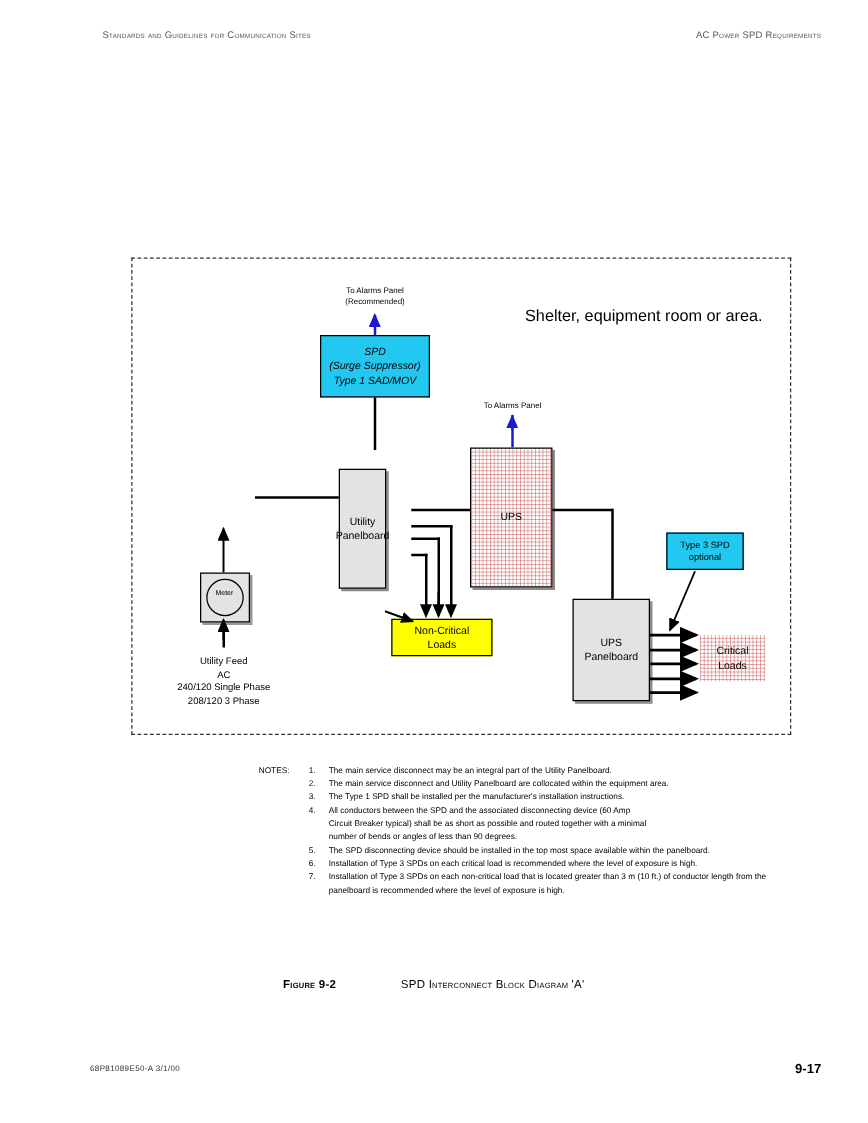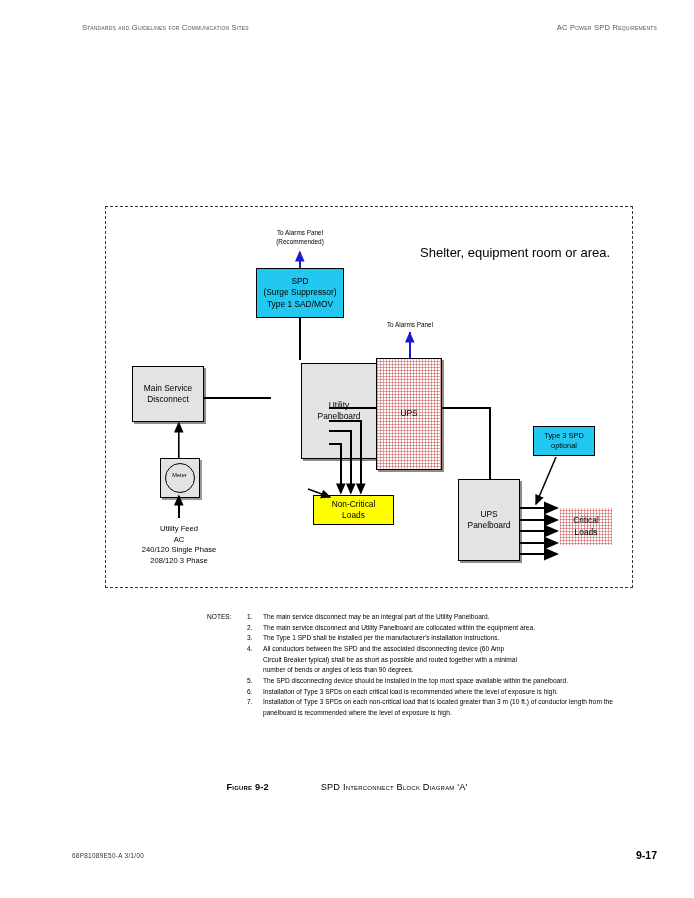--- a/index.html
+++ b/index.html
@@ -80,41 +80,35 @@
 
   <div class="shelter"></div>
   <div class="shelter-label">Shelter, equipment room or area.</div>
 
   <div class="lbl" style="left:240px;top:228px;width:120px;">
     <div>To Alarms Panel</div>
     <div>(Recommended)</div>
   </div>
   <div class="w wv blue" style="left:299px;top:252px;height:18px;"></div>
 
-  <div class="box cyan" style="left:256px;top:268px;width:88px;height:50px;">
+  <div class="box cyan" style="left:256px;top:268px;width:88px;height:50px;font-style:italic;">
     <div>
       <div>SPD</div>
       <div>(Surge Suppressor)</div>
       <div>Type 1  SAD/MOV</div>
     </div>
   </div>
 
   <div class="w wv" style="left:299px;top:318px;height:42px;"></div>
 
   <div class="lbl" style="left:355px;top:320px;width:110px;">To Alarms Panel</div>
   <div class="w wv blue" style="left:409px;top:332px;height:26px;"></div>
 
-  <div class="box gray" style="left:132px;top:366px;width:72px;height:56px;">
-    <div>
-      <div>Main Service</div>
-      <div>Disconnect</div>
-    </div>
-  </div>
-
-  <div class="box gray" style="left:271px;top:363px;width:76px;height:96px;margin-left:30px;">
+
+  <div class="box gray" style="left:271px;top:375px;width:38px;height:96px;">
     <div>
       <div>Utility</div>
       <div>Panelboard</div>
     </div>
   </div>
 
   <div class="w wh" style="left:204px;top:397px;width:67px;"></div>
 
   <div class="w wh" style="left:329px;top:407px;width:47px;"></div>
 

